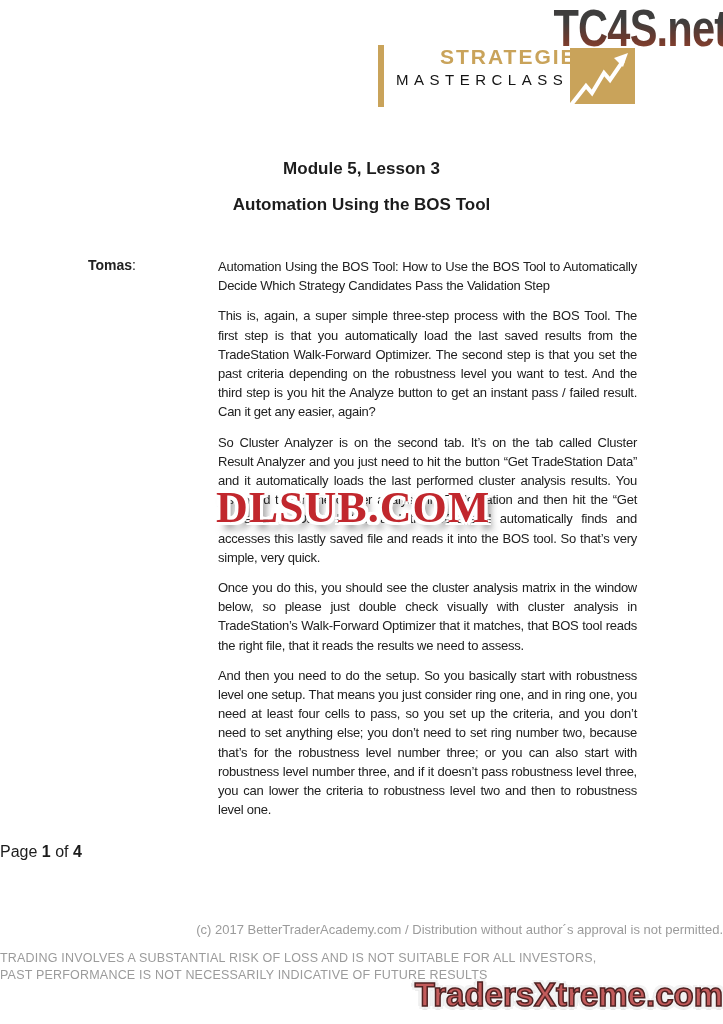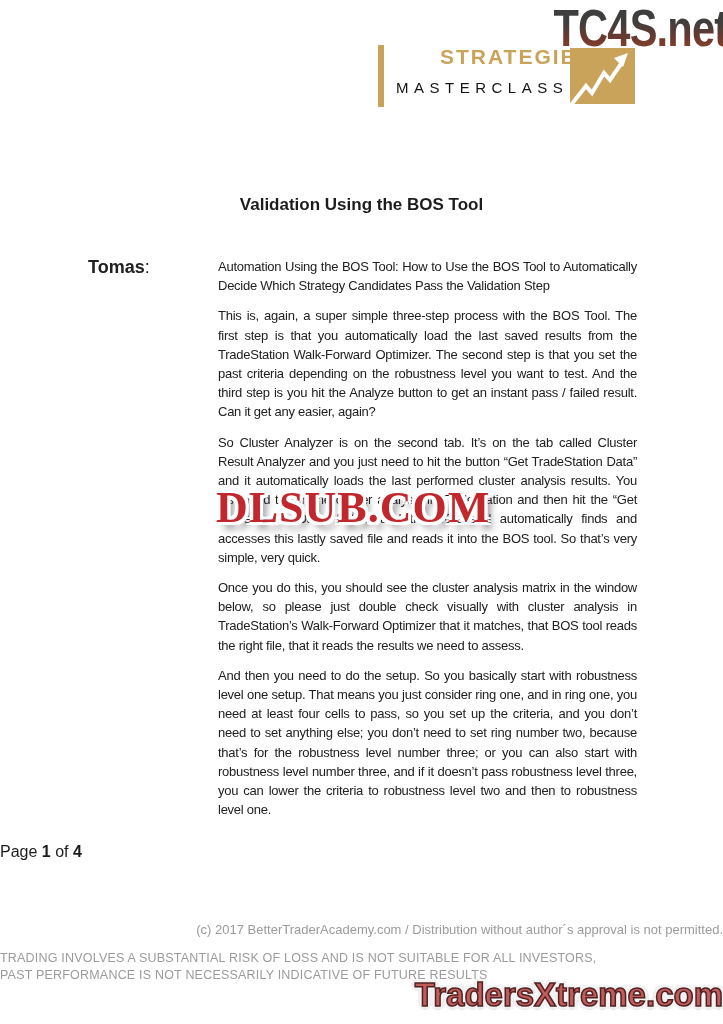--- a/index.html
+++ b/index.html
@@ -44,31 +44,31 @@
       -3px -3px 0 #f2f2f2, 3px -3px 0 #f2f2f2, -3px 3px 0 #f2f2f2, 3px 3px 0 #f2f2f2,
       0 4px 0 #e9e9e9, 4px 0 0 #e9e9e9, -4px 0 0 #e9e9e9;
     z-index:5;
   }
 
   
   .logo-bar{position:absolute;left:378px;top:45px;width:6px;height:62px;}
   .logo-text{position:absolute;left:396px;top:42px;line-height:1;}
   .logo-line1{font-size:24px;font-weight:bold;letter-spacing:3px;color:#141414;}
   .logo-line2{font-size:21px;font-weight:bold;letter-spacing:2px;margin-top:4px;margin-left:44px;}
-  .logo-line3{font-size:15px;font-weight:400;letter-spacing:5.5px;color:#141414;margin-top:13px;}
+  .logo-line3{font-size:15px;font-weight:400;letter-spacing:5.5px;color:#141414;margin-top:5px;}
   .logo-square{position:absolute;left:570px;top:48px;}
 
   
   .doc-title1{position:absolute;left:0;top:159px;width:723px;text-align:center;
     font-size:17px;font-weight:bold;color:#1c1c1c;}
   .doc-title2{position:absolute;left:0;top:195px;width:723px;text-align:center;
     font-size:17px;font-weight:bold;color:#1c1c1c;}
 
   
-  .speaker{position:absolute;left:88px;top:257px;font-size:18px;}
+  .speaker{position:absolute;left:88px;top:257px;font-size:14px;}
   .speaker b{font-weight:bold;}
   .body-col{
     position:absolute;left:218px;top:257px;width:419px;
     font-size:13px;line-height:19.2px;letter-spacing:-0.25px;
     text-align:justify;color:#212121;
   }
   .body-col p{margin:0 0 11px 0;}
 
   
   .page-num{position:absolute;left:0;top:843px;width:723px;text-align:left;font-size:16px;color:#1c1c1c;}
@@ -91,21 +91,22 @@
     <div class="logo-line3">MASTERCLASS</div>
   </div>
   <div class="logo-square">
     <svg width="65" height="56" viewBox="0 0 65 56" style="overflow:visible;display:block;">
       <rect x="0" y="0" width="65" height="56" fill="#c9a35a"></rect>
       <path d="M1,57 L16,38 L22,45 L34,25 L40,32 L53,13" fill="none" stroke="#ffffff" stroke-width="4"></path>
       <polygon points="58,5 44,10 53,19" fill="#ffffff"></polygon>
     </svg>
   </div>
 
-  <div class="doc-title2">Validation Using the BOS Tool</div>
+  <div class="doc-title1">Module 5, Lesson 3</div>
+  <div class="doc-title2">Automation Using the BOS Tool</div>
 
   <div class="speaker"><b>Tomas</b><span>:</span></div>
 
   <div class="body-col">
     <p>Automation Using the BOS Tool: How to Use the BOS Tool to Automatically Decide Which Strategy Candidates Pass the Validation Step</p>
     <p>This is, again, a super simple three-step process with the BOS Tool. The first step is that you automatically load the last saved results from the TradeStation Walk-Forward Optimizer. The second step is that you set the past criteria depending on the robustness level you want to test. And the third step is you hit the Analyze button to get an instant pass / failed result. Can it get any easier, again?</p>
     <p>So Cluster Analyzer is on the second tab. It’s on the tab called Cluster Result Analyzer and you just need to hit the button “Get TradeStation Data” and it automatically loads the last performed cluster analysis results. You just need to run the cluster analysis in TradeStation and then hit the “Get TradeStation Data” button and the BOS tool automatically finds and accesses this lastly saved file and reads it into the BOS tool. So that’s very simple, very quick.</p>
     <p>Once you do this, you should see the cluster analysis matrix in the window below, so please just double check visually with cluster analysis in TradeStation’s Walk-Forward Optimizer that it matches, that BOS tool reads the right file, that it reads the results we need to assess.</p>
     <p>And then you need to do the setup. So you basically start with robustness level one setup. That means you just consider ring one, and in ring one, you need at least four cells to pass, so you set up the criteria, and you don’t need to set anything else; you don’t need to set ring number two, because that’s for the robustness level number three; or you can also start with robustness level number three, and if it doesn’t pass robustness level three, you can lower the criteria to robustness level two and then to robustness level one.</p>
   </div>

